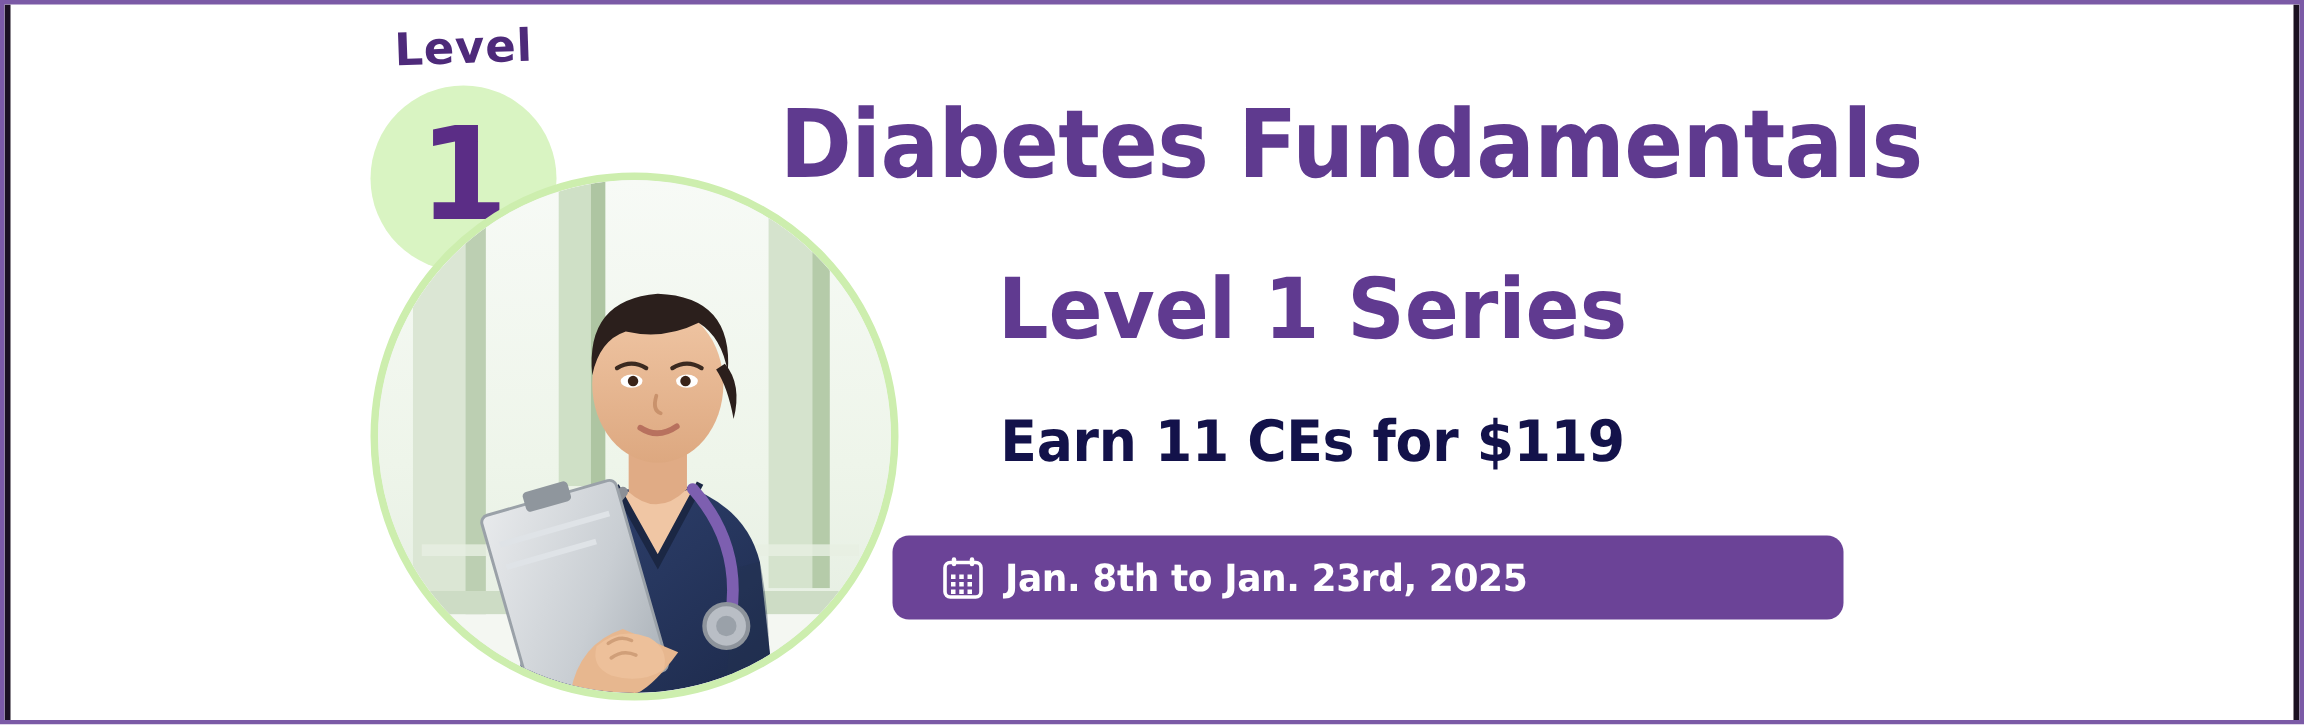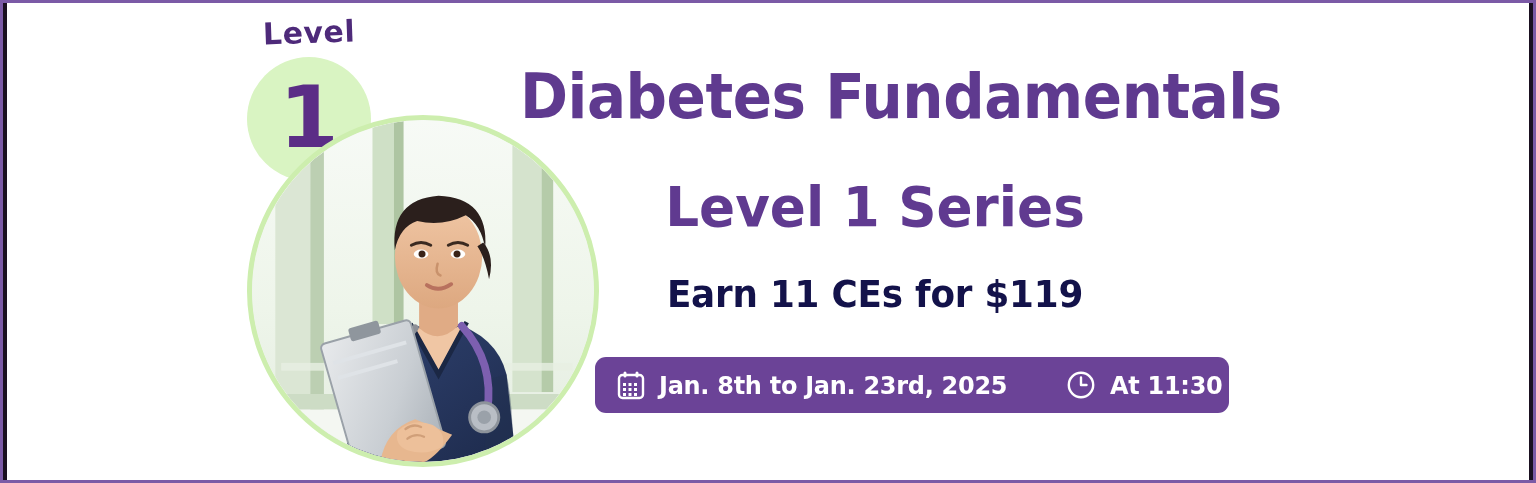--- a/index.html
+++ b/index.html
@@ -167,21 +167,21 @@
     position: absolute;
     left: 592px;
     top: 354px;
     width: 634px;
     height: 56px;
     background: #6b4397;
     border-radius: 11px;
     display: flex;
     align-items: center;
     box-sizing: border-box;
-    padding: 0 22px;
+    padding: 0 33px;
   }
   .sched-group {
     display: flex;
     align-items: center;
     white-space: nowrap;
   }
   .sched-group.dates { margin-right: 44px; }
   .sched-icon {
     display: inline-flex;
     align-items: center;
@@ -312,24 +312,15 @@
           <rect x="11.5" y="18" width="3" height="3" fill="#ffffff"></rect>
           <rect x="17" y="18" width="3" height="3" fill="#ffffff"></rect>
           <rect x="6" y="23" width="3" height="3" fill="#ffffff"></rect>
           <rect x="11.5" y="23" width="3" height="3" fill="#ffffff"></rect>
           <rect x="17" y="23" width="3" height="3" fill="#ffffff"></rect>
         </svg>
       </span>
       <span class="sched-text">Jan. 8th to Jan. 23rd,  2025</span>
     </div>
 
-    <div class="sched-group time">
-      <span class="sched-icon">
-        <svg width="30" height="30" viewBox="0 0 30 30" fill="none" aria-hidden="true">
-          <circle cx="15" cy="15" r="12.2" stroke="#ffffff" stroke-width="2.4"></circle>
-          <path d="M15 7.5 V15 H20.5" stroke="#ffffff" stroke-width="2.4" stroke-linecap="round" stroke-linejoin="round"></path>
-        </svg>
-      </span>
-      <span class="sched-text">At 11:30 AM</span>
-    </div>
   </div>
 
 </div>
 
 </body></html>

